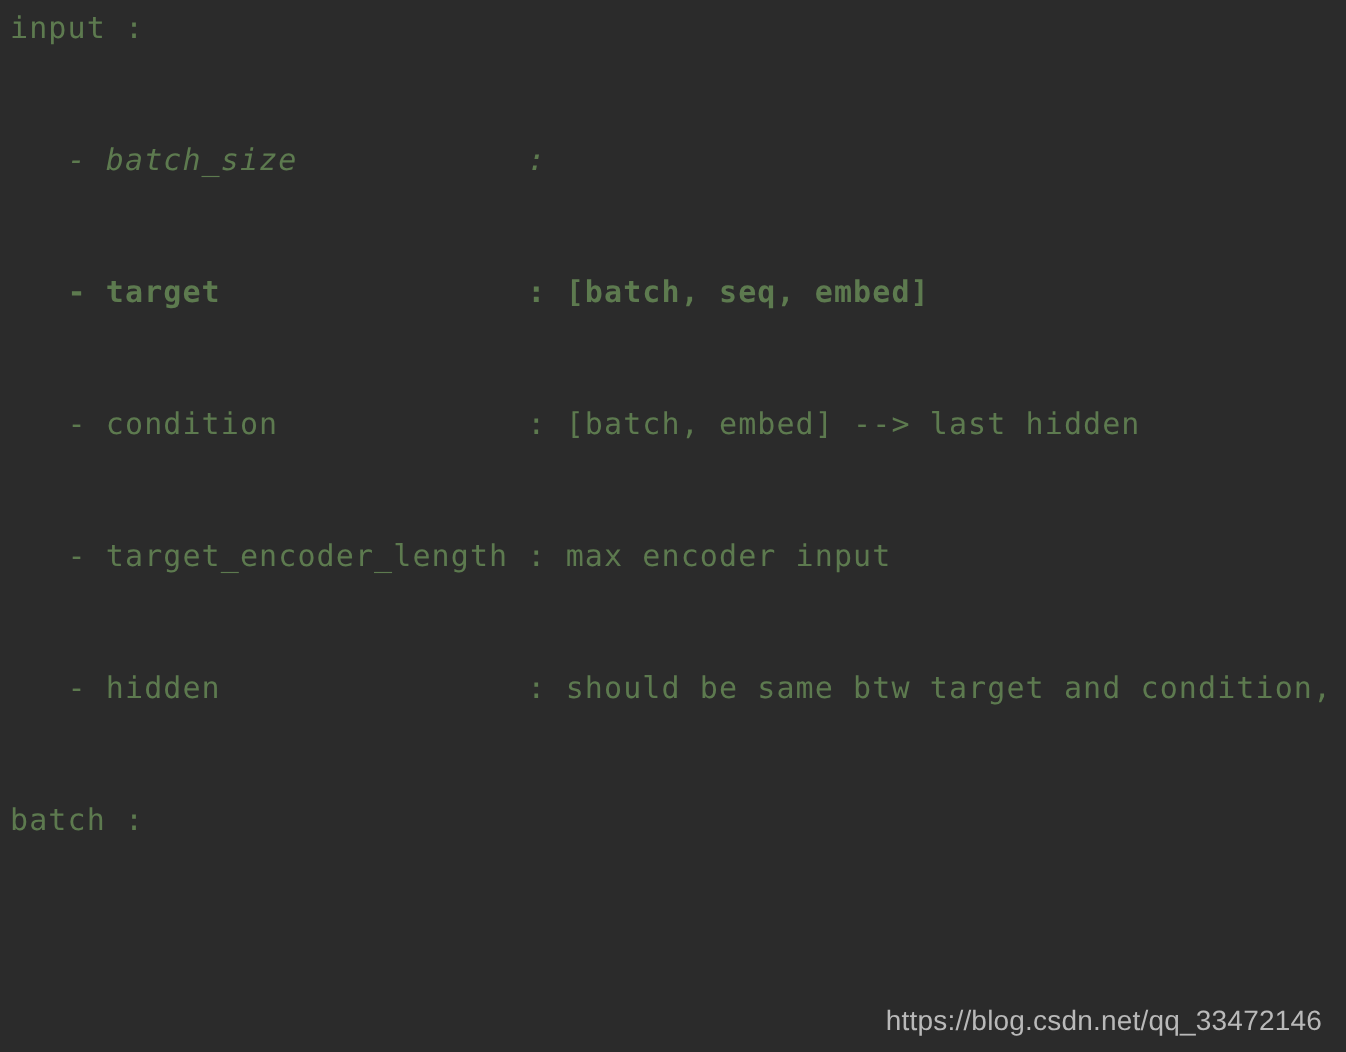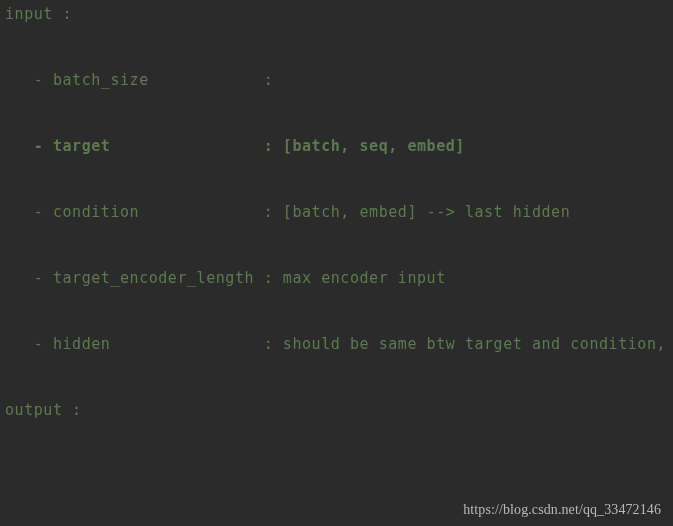--- a/index.html
+++ b/index.html
@@ -36,21 +36,21 @@
     white-space: pre;
     font-size: 15px;
     line-height: 20px;
     letter-spacing: 0.55px;
     color: #5d7a4f;
     font-family: "DejaVu Sans Mono", "Liberation Mono", monospace;
   }
 
   
   .ln0 { top: 4px;   }
-  .ln1 { top: 70px;  }
+  .ln1 { top: 70px; font-style: italic;  }
   .ln2 { top: 136px; font-weight: bold; }
   .ln3 { top: 202px; }
   .ln4 { top: 268px; }
   .ln5 { top: 334px; }
   .ln6 { top: 400px; }
   .ln7 { top: 466px; }
 
   
   .misspelled {
     position: relative;
@@ -79,21 +79,21 @@
     bottom: 0px;
     height: 1px;
     background: #5d7a4f;
   }
 
   
   .watermark {
     position: absolute;
     right: 12px;
     bottom: 8px;
-    font-family: Liberation Serif, serif;
+    font-family: Liberation Sans, sans-serif;
     font-size: 14px;
     color: #b9b9b9;
     letter-spacing: 0.1px;
     user-select: none;
     text-align: center;
   }
 </style>
 </head>
 <body>
 
@@ -106,20 +106,20 @@
     <div class="code-line ln1">   - batch_size            :</div>
 
     <div class="code-line ln2">   - target                : [batch, seq, embed]</div>
 
     <div class="code-line ln3">   - condition             : [batch, embed] --&gt; last hidden</div>
 
     <div class="code-line ln4">   - target_encoder_length : max encoder input</div>
 
     <div class="code-line ln5">   - hidden                : should be same btw target and condition, oth</div>
 
-    <div class="code-line ln6">output :</div>
+    <div class="code-line ln6">batch :</div>
 
 
   </div>
 
   <div class="watermark">https://blog.csdn.net/qq_33472146</div>
 
 </div>
 
 </body></html>

